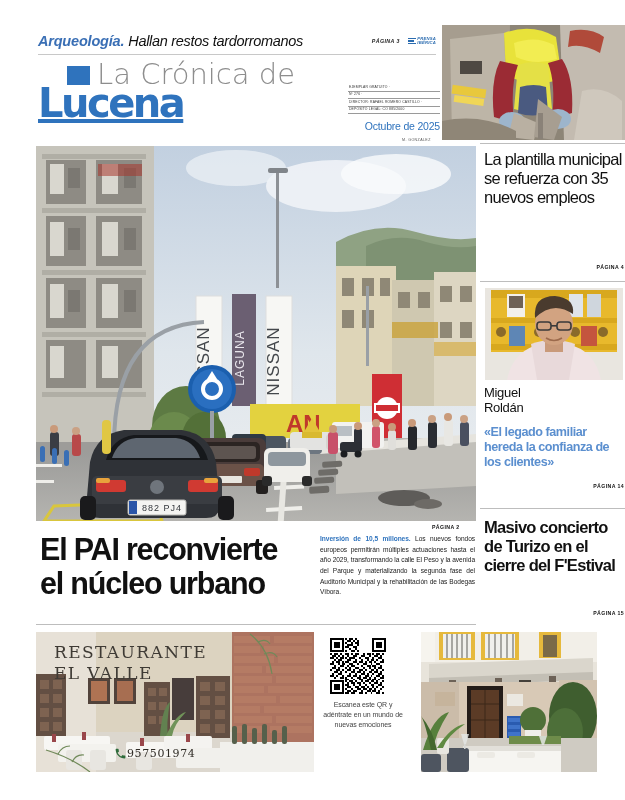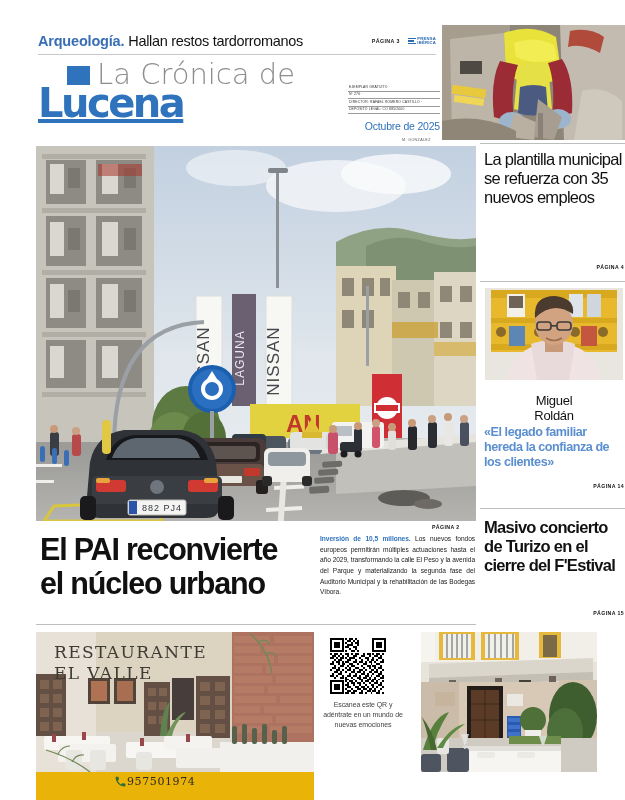--- a/index.html
+++ b/index.html
@@ -7,21 +7,21 @@
     width:625px; height:800px;
     background:#ffffff;
     font-family:"Liberation Sans", sans-serif;
     overflow:hidden;
   }
   .page { position:relative; width:625px; height:800px; background:#fff; }
 
   
   .topbar {
     position:absolute; left:38px; top:28px; width:398px; height:26px;
-    display:flex; align-items:center;
+    display:flex; align-items:center;font-style:italic;
   }
   .topbar-kicker {
     font-size:14.5px; font-weight:bold; color:#3a6fb5; letter-spacing:-0.2px;
     white-space:nowrap;
   }
   .topbar-text {
     font-size:14.5px; color:#111; margin-left:4px; letter-spacing:-0.3px;
     white-space:nowrap;
   }
   .topbar-page {
@@ -113,22 +113,22 @@
   .sb-page1 {
     position:absolute; left:484px; top:264px; width:140px; text-align:right;
     font-size:5.2px; font-weight:bold; color:#111; letter-spacing:0.4px;
   }
 
   .photo-portrait {
     position:absolute; left:485px; top:288px; width:138px; height:92px;
     overflow:hidden; background:#d8c98a;
   }
   .sb-name {
-    position:absolute; left:484px; top:385px; width:140px; text-align:center;
-    font-size:13px; color:#111; line-height:1.18; letter-spacing:-0.3px;margin-top:8px;
+    position:absolute; left:484px; top:385px; width:140px; text-align:left;
+    font-size:13px; color:#111; line-height:1.18; letter-spacing:-0.3px;
   }
   .sb-quote {
     position:absolute; left:484px; top:425px; width:140px;
     font-size:12.6px; font-weight:bold; color:#5b8fcf;
     line-height:1.2; letter-spacing:-0.45px;
   }
   .sb-page2 {
     position:absolute; left:484px; top:483px; width:140px; text-align:right;
     font-size:5.2px; font-weight:bold; color:#111; letter-spacing:0.4px;
   }
@@ -138,21 +138,21 @@
     font-size:16.5px; font-weight:bold; color:#111;
     line-height:1.16; letter-spacing:-0.7px;
   }
   .sb-page3 {
     position:absolute; left:484px; top:610px; width:140px; text-align:right;
     font-size:5.2px; font-weight:bold; color:#111; letter-spacing:0.4px;
   }
 
   
   .ad-rest {
-    position:absolute; left:36px; top:632px; width:278px; height:168px;
+    position:absolute; left:36px; top:632px; width:278px; height:140px;
     overflow:hidden; background:#eab308;
   }
   .ad-rest-title {
     position:absolute; left:18px; top:10px; z-index:5;
     font-family:"DejaVu Serif", serif;
     font-size:17px; color:#3e3a34; line-height:1.25; letter-spacing:1.4px;
   }
   .ad-rest-phone {
     position:absolute; left:78px; bottom:12px; z-index:5;
     display:flex; align-items:center; gap:0;

